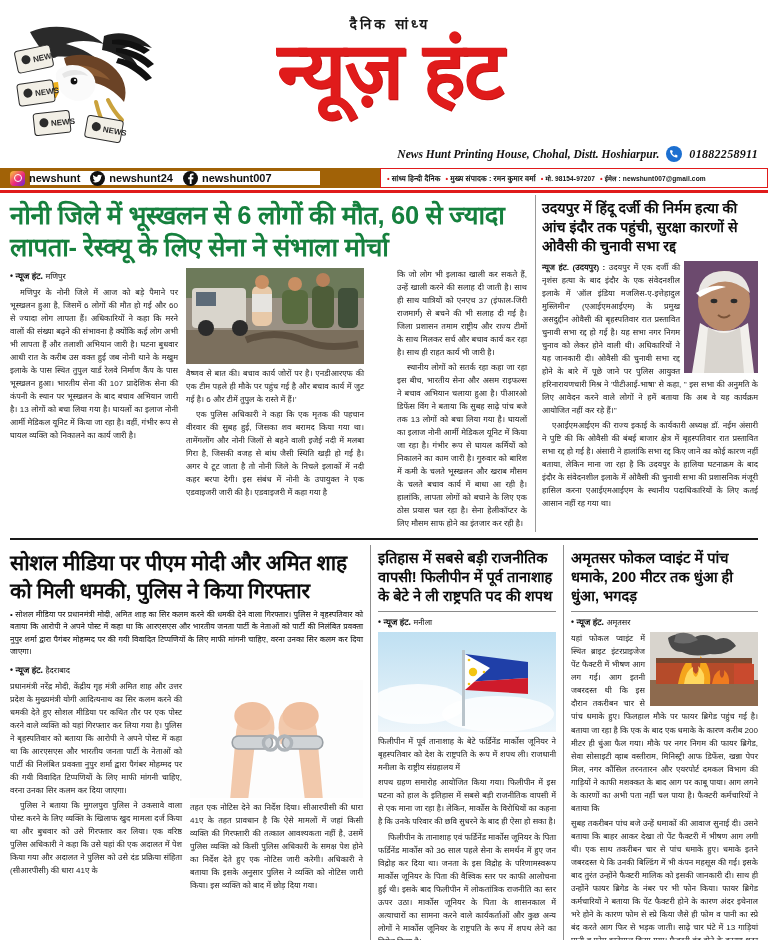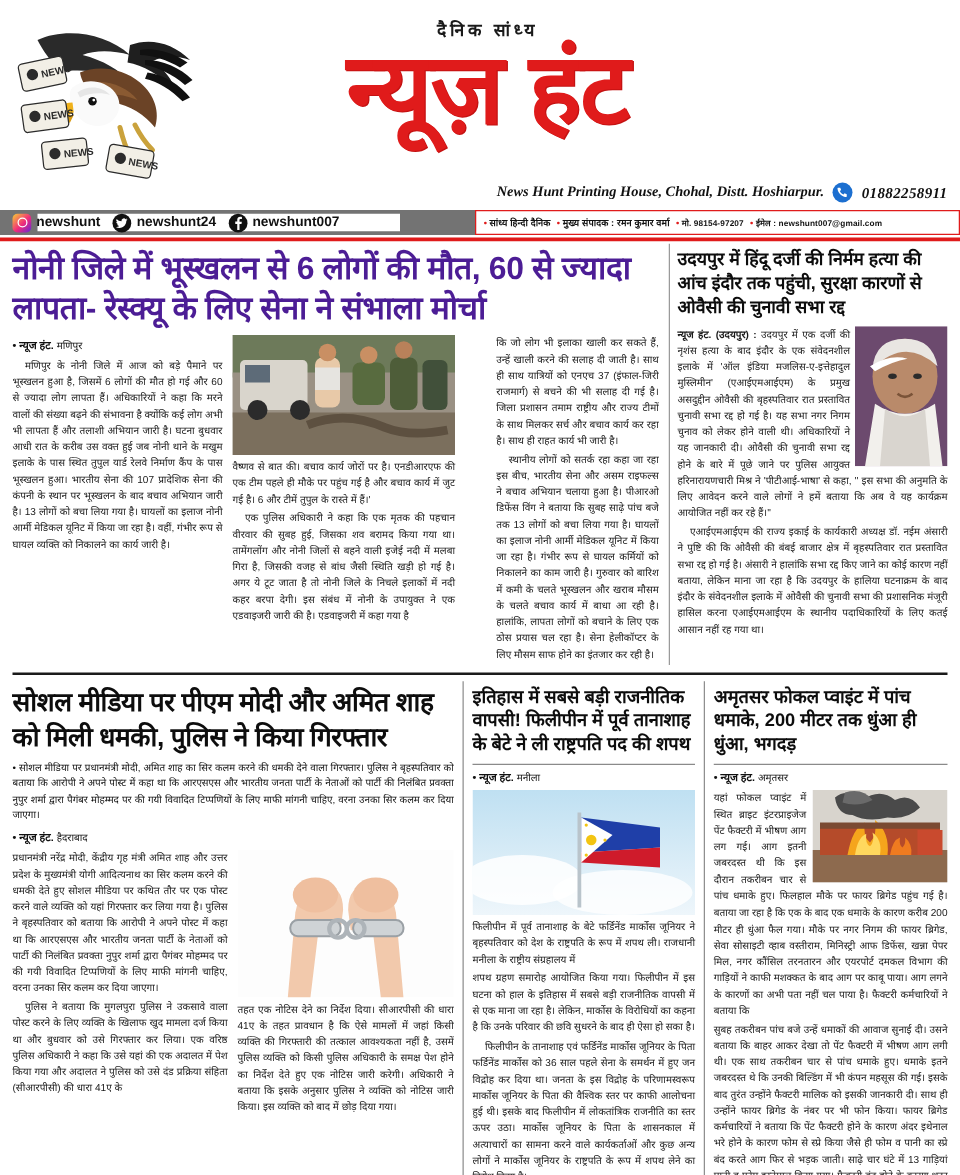--- a/index.html
+++ b/index.html
@@ -103,21 +103,21 @@
 
   
   .social-bar {
     position: relative;
     height: 20px;
     display: flex;
     align-items: stretch;
   }
   .social-left {
     width: 380px;
-    background: #737373;
+    background: #a16207;
     display: flex;
     align-items: center;
     position: relative;
   }
   .social-left .inner-white {
     position:absolute; left: 30px; top:3px; height:14px; right: 60px;
     background:#fff;
   }
   .soc {
     position: relative;
@@ -166,21 +166,21 @@
   .col-left-top { width: 525px; padding-right: 8px; box-sizing: border-box; }
   .vline { width: 1px; background: #9a9a9a; margin: 2px 6px 0 0; }
   .col-right-top { flex: 1; }
 
   h1.lead-head {
     font-family: "Liberation Sans", sans-serif;
     font-size: 25.5px;
     font-weight: 700;
     line-height: 1.28;
     margin: 6px 0 4px 0;
-    color: #4c1d95;
+    color: #15803d;
     letter-spacing: -0.3px;
   }
   h2.side-head {
     font-family: "Liberation Sans", sans-serif;
     font-size: 14.2px;
     font-weight: 700;
     line-height: 1.34;
     margin: 6px 0 5px 0;
     color: #0d0d0d;
   }

